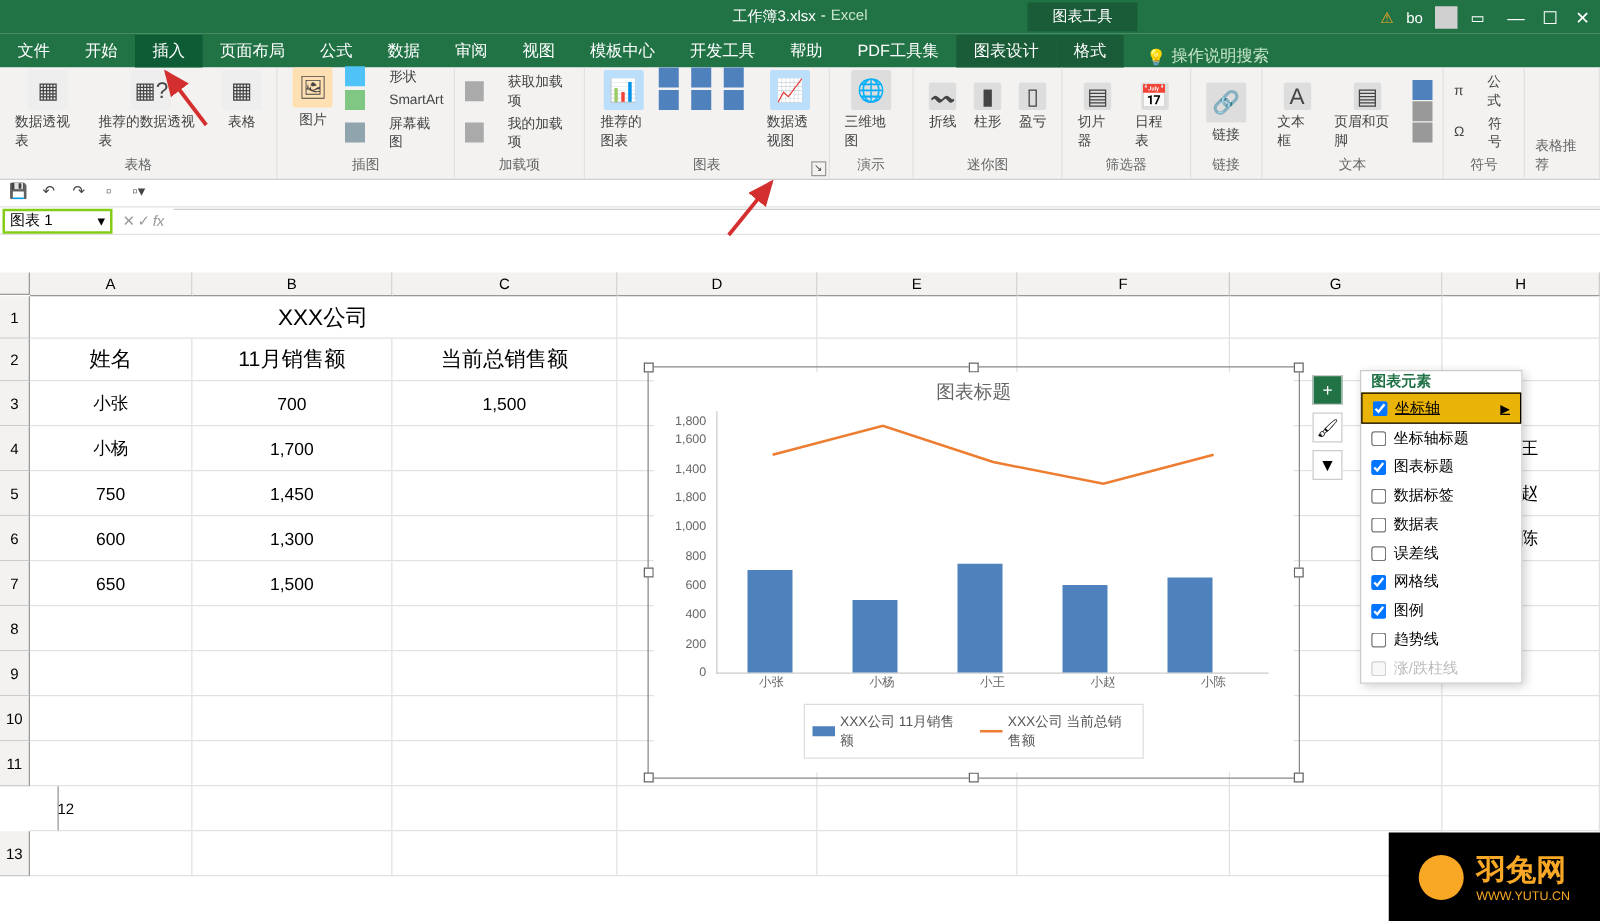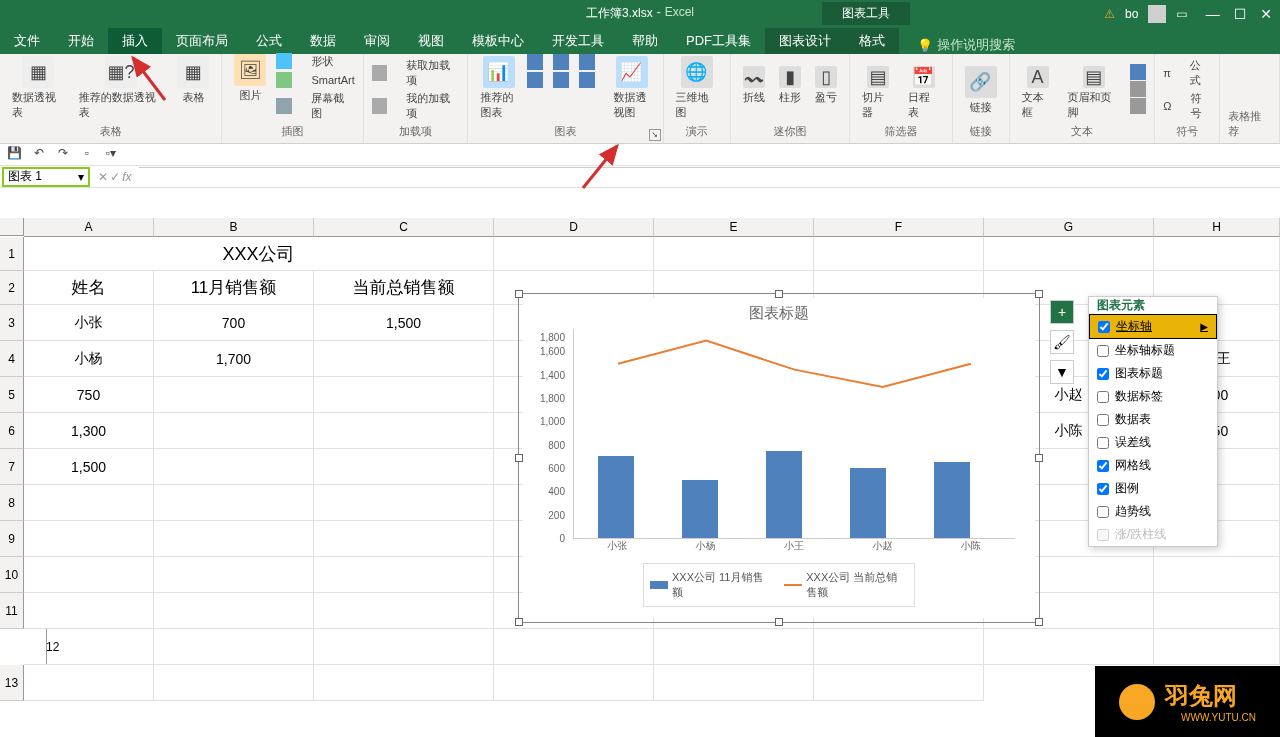--- a/index.html
+++ b/index.html
@@ -87,21 +87,21 @@
 .popup-item.selected { border: 1px solid #000; background: #eab308; text-decoration: underline; }
 .popup-item input[type=checkbox] { width: 12px; height: 12px; }
 .popup-item.disabled { color: #bbb; }
 .popup-arrow { margin-left: auto; font-size: 10px; }
 
 .red-arrow { position: absolute; pointer-events: none; }
 
 .watermark { position: absolute; bottom: 0; right: 0; background: #000; padding: 14px 24px; display: flex; align-items: center; gap: 10px; }
 .watermark-logo { width: 36px; height: 36px; background: #f9a825; border-radius: 50%; position: relative; }
 .watermark-text { color: #f9a825; font-size: 24px; font-weight: bold; }
-.watermark-sub { color: #f9a825; font-size: 10px; margin-left: 16px; }
+.watermark-sub { color: #f9a825; font-size: 10px; }
 
 svg.line-chart { position: absolute; top: 0; left: 0; width: 100%; height: 100%; }
 </style>
 </head>
 <body>
 
 <div class="title-bar">
   <div class="title-center">
     <span>工作簿3.xlsx</span>
     <span> - </span>
@@ -384,20 +384,21 @@
         <div class="cell "></div>
         <div class="cell ">小杨</div>
         <div class="cell ">1,700</div>
         <div class="cell "></div>
         <div class="cell "></div>
         <div class="cell "></div>
         <div class="cell "></div>
         <div class="cell "></div>
         <div class="cell ">小王</div>
         <div class="cell ">750</div>
+        <div class="cell ">1,450</div>
         <div class="cell "></div>
         <div class="cell "></div>
         <div class="cell "></div>
         <div class="cell "></div>
         <div class="cell "></div>
         <div class="cell ">小赵</div>
         <div class="cell ">600</div>
         <div class="cell ">1,300</div>
         <div class="cell "></div>
         <div class="cell "></div>

